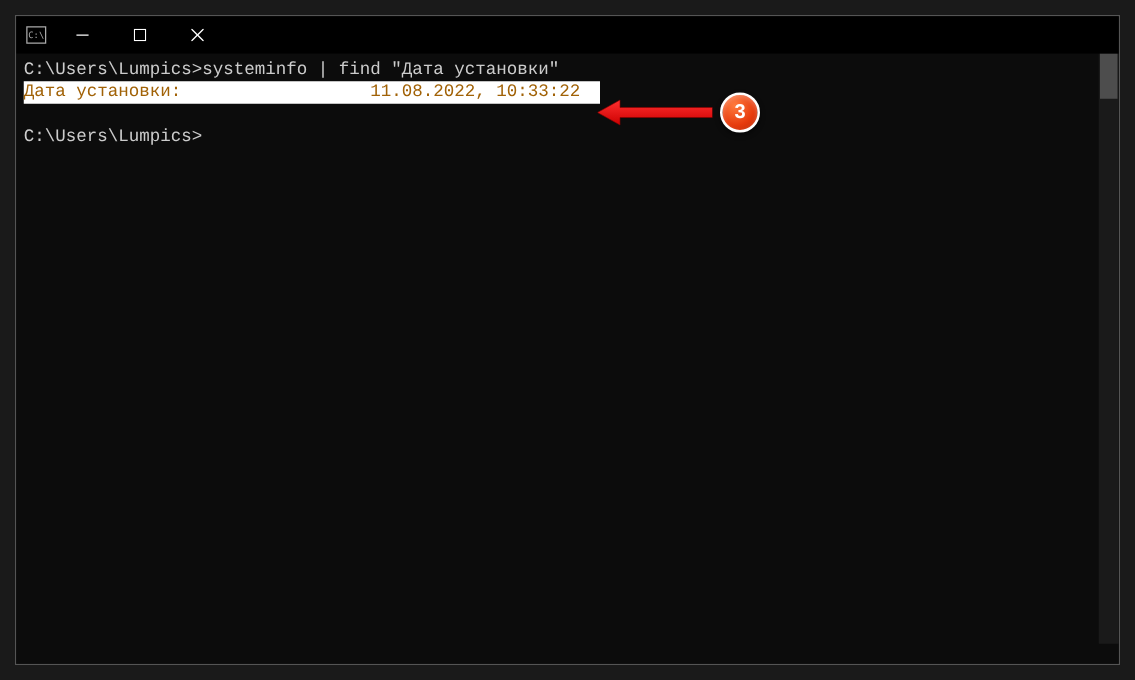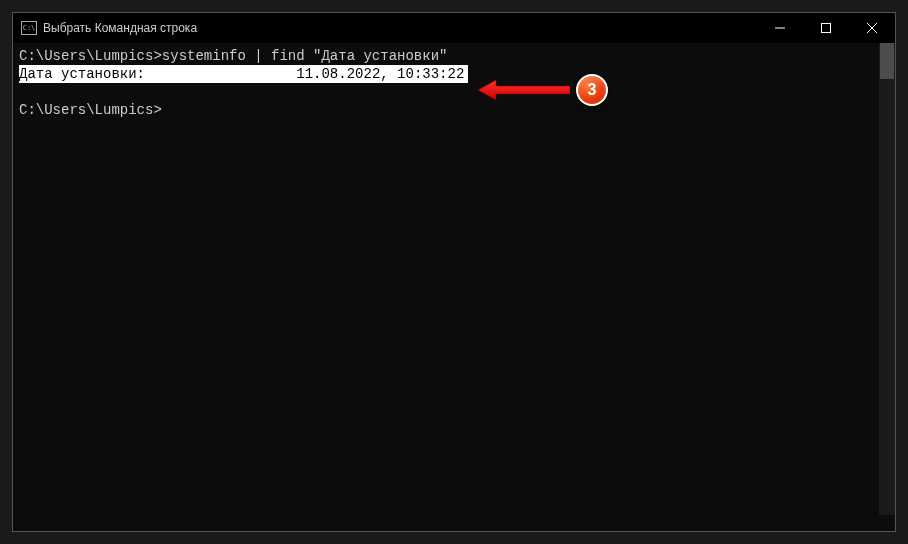--- a/index.html
+++ b/index.html
@@ -80,23 +80,23 @@
       font-size: 14px;
       line-height: 18px;
       white-space: pre;
       overflow: hidden;
     }
     .prompt-line {
       color: #ccc;
     }
     .highlighted-line {
       background: #fff;
-      color: #000000;
+      color: #a16207;
       display: inline-block;
-      padding-right: 4px;
+      padding-right: 16px;
     }
     .scrollbar {
       width: 16px;
       background: #1a1a1a;
       position: relative;
     }
     .scrollbar-thumb {
       position: absolute;
       top: 0;
       left: 1px;
@@ -138,21 +138,20 @@
     }
   </style>
 </head>
 <body>
 
 <div class="window">
   <div class="titlebar">
     <div class="titlebar-icon">
       <span>C:\</span>
     </div>
-    <div class="titlebar-title">Выбрать Командная строка</div>
     <div class="window-controls">
       <div class="window-control">
         <svg width="10" height="10" viewBox="0 0 10 10">
             <line x1="0" y1="5" x2="10" y2="5" stroke="#fff" stroke-width="1"></line>
           </svg>
       </div>
       <div class="window-control">
         <svg width="10" height="10" viewBox="0 0 10 10">
             <rect x="0.5" y="0.5" width="9" height="9" fill="none" stroke="#fff" stroke-width="1"></rect>
           </svg>

